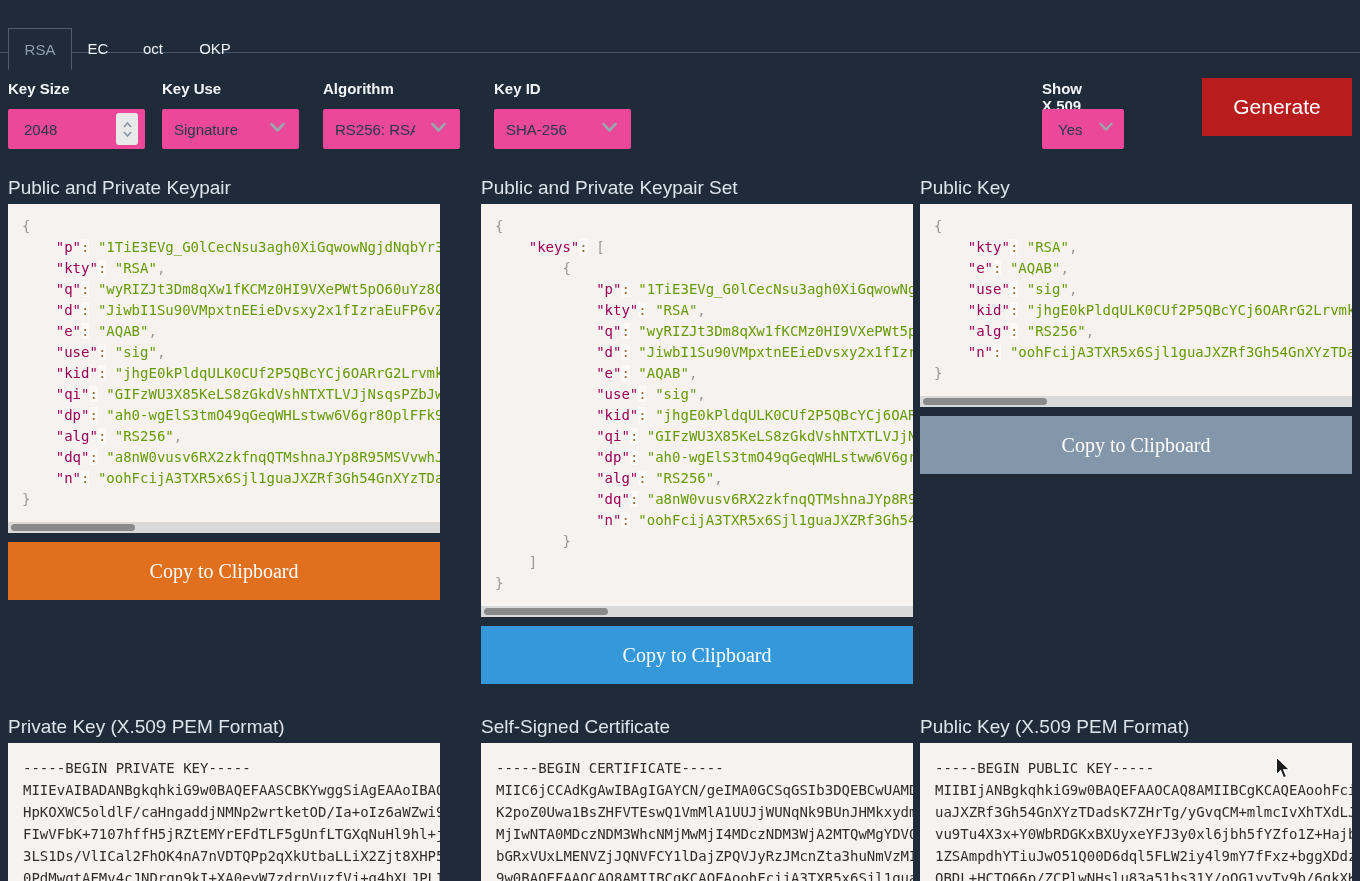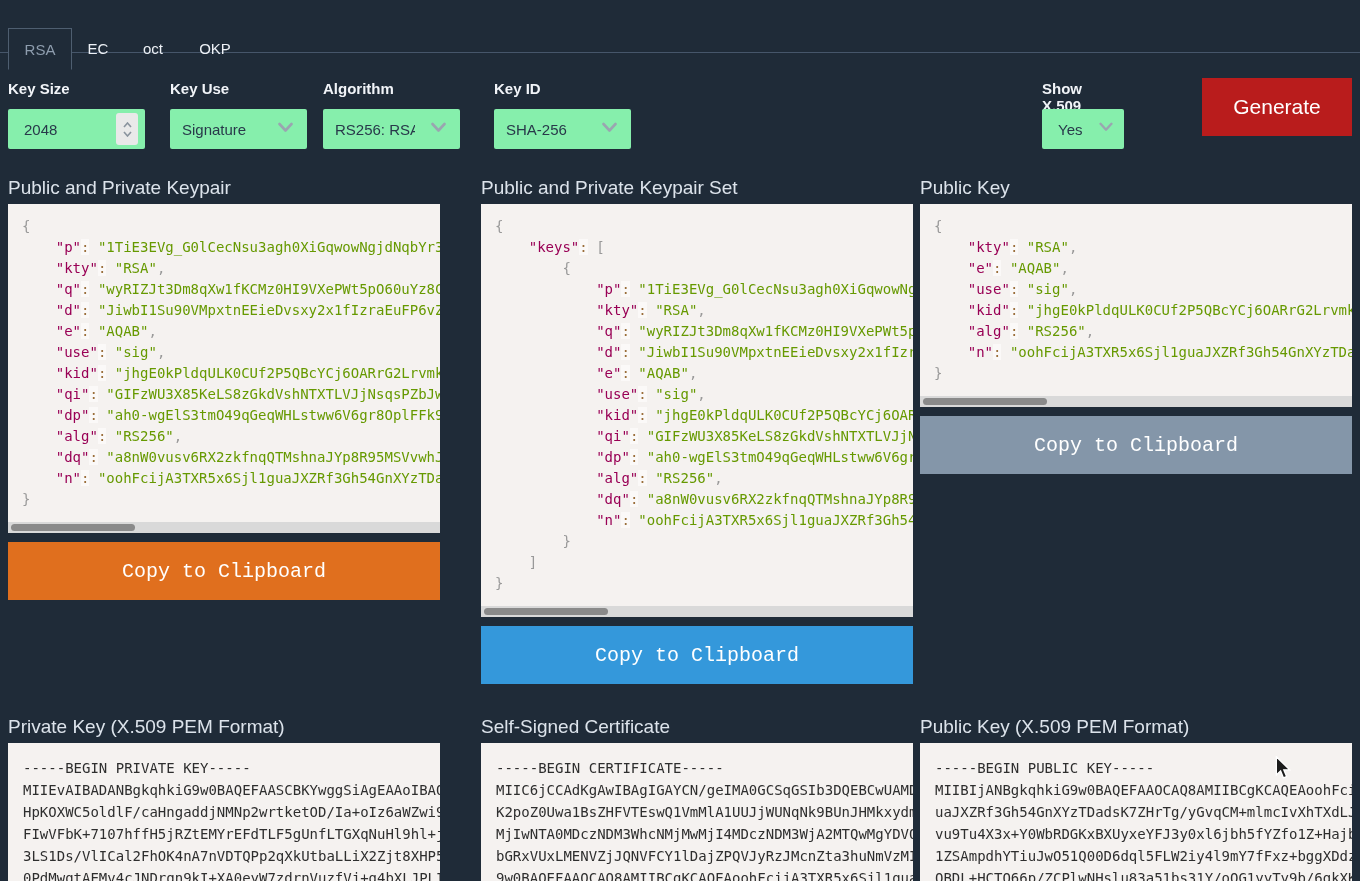--- a/index.html
+++ b/index.html
@@ -13,21 +13,21 @@
   .tabbar { position:absolute; top:0; left:0; width:1360px; height:53px;
             border-bottom:1px solid #46566a; }
   .tab { position:absolute; top:28px; height:41px; line-height:41px;
          text-align:center; font-size:15px; color:#edf1f6; cursor:pointer; }
   .tab.active { border:1px solid #4e5e70; border-bottom:1px solid #1f2b38;
                 background:#1f2b38; color:#8e9dae; height:42px; }
   
   .field { position:absolute; top:80px; }
   .field .flabel { display:block; font-size:15px; font-weight:700;
                    color:#f1f4f8; height:22px; margin-bottom:7px; }
-  .control { height:40px; background:#86efac; border-radius:2px;
+  .control { height:40px; background:#ec4899; border-radius:2px;
              display:flex; align-items:center; position:relative;
              color:#28394a; font-size:15px; }
   .control .val { padding-left:12px; white-space:nowrap; overflow:hidden; }
   input.num { width:100%; height:100%; border:none; outline:none;
               background:transparent; padding-left:16px; font-size:15px;
               color:#28394a; font-family:"Liberation Sans",sans-serif; }
   .stepper { position:absolute; right:7px; top:4px; width:22px; height:32px;
              background:#e9e9e9; border-radius:3px; display:flex;
              flex-direction:column; align-items:center; justify-content:center;
              gap:3px; cursor:pointer; }
@@ -47,21 +47,21 @@
   pre.pem  { padding:14px 0 12px 15px; font:14px/22px "DejaVu Sans Mono", monospace;
              color:#2e2e2e; white-space:pre; overflow:hidden; height:168px; }
   .tk-key { color:#990055; }
   .tk-str { color:#669900; }
   .tk-p   { color:#999999; }
   .tk-op  { color:#9a6e3a; background:rgba(255,255,255,.55); }
   .scrolltrack { height:11px; background:#d9d9d9; position:relative; cursor:pointer; }
   .scrollthumb { position:absolute; left:3px; top:2px; width:124px; height:7px;
                  border-radius:4px; background:#8a8a8a; }
   .copy-btn { display:block; width:100%; height:58px; margin-top:9px; border:none;
-              color:#fff; font-size:20px; font-family:Liberation Mono, monospace;
+              color:#fff; font-size:20px; font-family:Liberation Serif, serif;
               cursor:pointer; }
   .orange { background:#e06f1e; } .blue { background:#3498db; } .slate { background:#8496a9; }
   
   .cursor { position:absolute; left:1274px; top:756px; pointer-events:none; }
 </style>
 </head>
 <body>
 
 <div class="tabbar">
   <div class="tab active" style="left:8px;width:64px;">RSA</div>
@@ -78,21 +78,21 @@
       <svg width="9" height="6" viewBox="0 0 9 6">
           <polyline points="1,5 4.5,1 8,5" fill="none" stroke="#8a949e" stroke-width="1.6"></polyline>
         </svg>
       <svg width="9" height="6" viewBox="0 0 9 6">
           <polyline points="1,1 4.5,5 8,1" fill="none" stroke="#8a949e" stroke-width="1.6"></polyline>
         </svg>
     </div>
   </div>
 </div>
 
-<div class="field" style="left:170px;width:137px;">
+<div class="field" style="left:162px;width:137px;">
   <span class="flabel">Key Use</span>
   <div class="control">
     <span class="val">Signature</span>
     <svg class="chev" width="15" height="11" viewBox="0 0 15 11">
         <polyline points="1.5,2 7.5,8.5 13.5,2" fill="none" stroke="#9aa5b0" stroke-width="2.6" stroke-linecap="round" stroke-linejoin="round"></polyline>
       </svg>
   </div>
 </div>
 
 <div class="field" style="left:323px;width:137px;">

